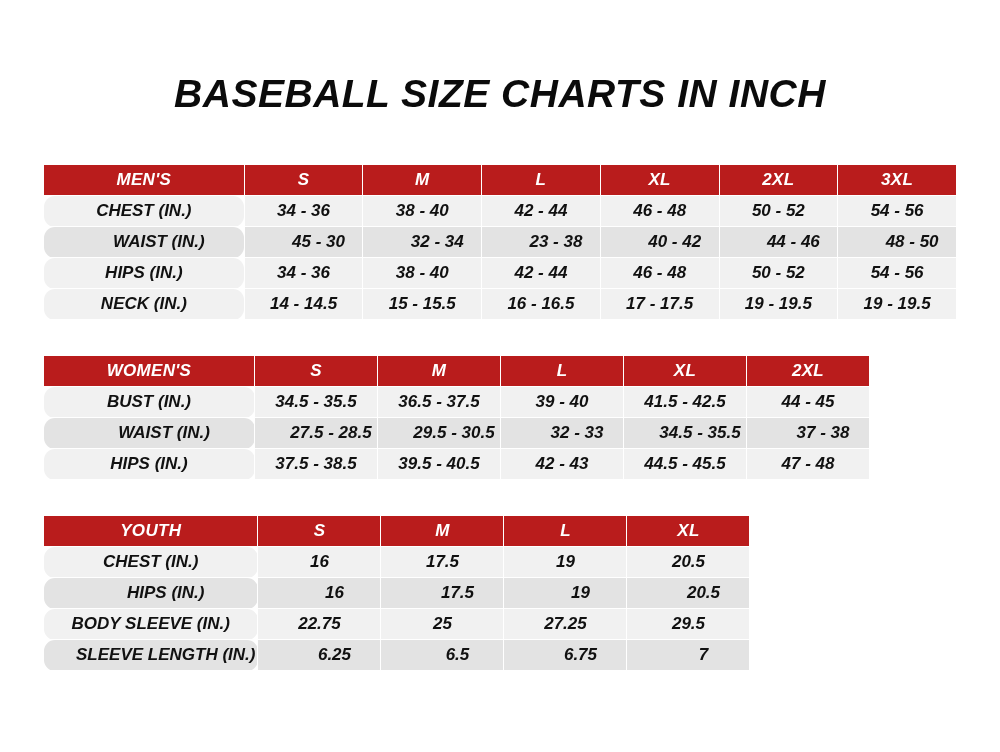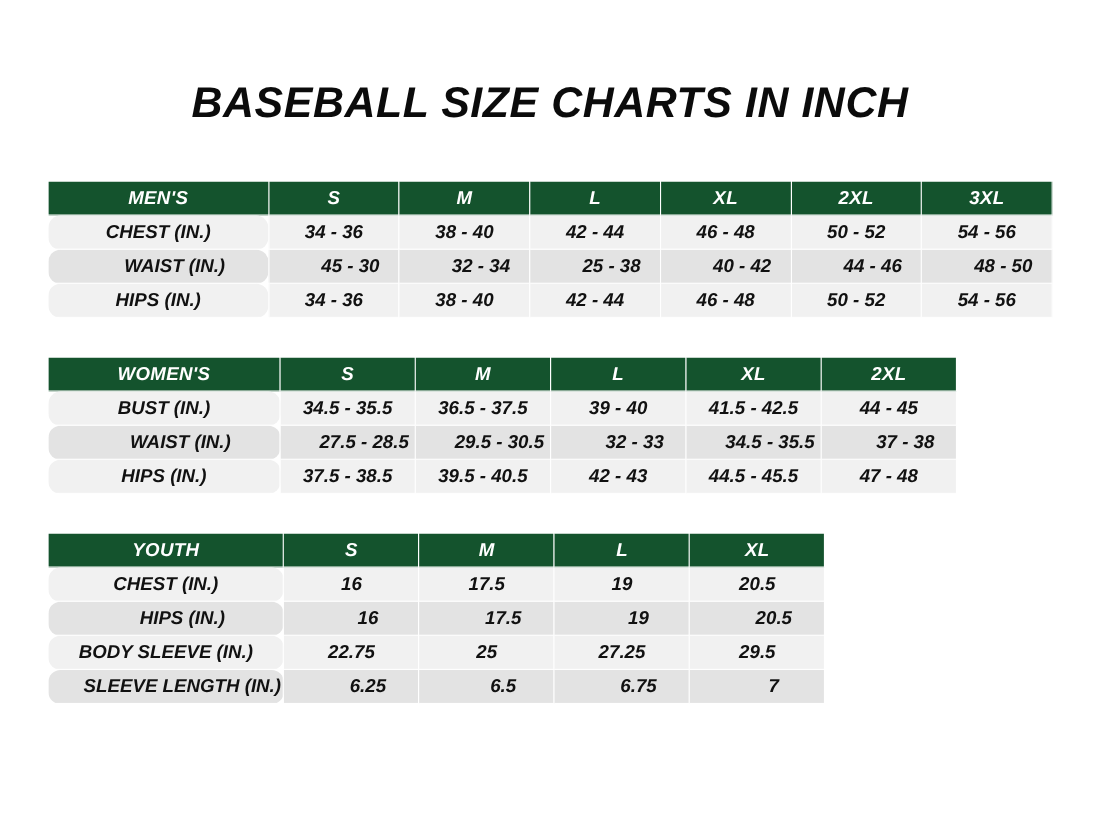--- a/index.html
+++ b/index.html
@@ -52,21 +52,21 @@
     font-size: 17px;
     height: 31px;
     padding: 0 2px;
     box-sizing: border-box;
     background: #f1f1f1;
     color: #111111;
     white-space: nowrap;
   }
 
   table.size-table thead th {
-    background: #14532d;
+    background: #b91c1c;
     color: #ffffff;
     font-size: 17px;
     letter-spacing: 0.3px;
     height: 31px;
   }
 
   table.size-table tbody tr.alt td {
     background: #e3e3e3;
     padding-left: 32px;
   }
@@ -127,34 +127,43 @@
           <td>38 - 40</td>
           <td>42 - 44</td>
           <td>46 - 48</td>
           <td>50 - 52</td>
           <td>54 - 56</td>
         </tr>
         <tr class="alt">
           <td class="rowlabel">WAIST (IN.)</td>
           <td>45 - 30</td>
           <td>32 - 34</td>
-          <td>25 - 38</td>
+          <td>23 - 38</td>
           <td>40 - 42</td>
           <td>44 - 46</td>
           <td>48 - 50</td>
         </tr>
         <tr>
           <td class="rowlabel">HIPS (IN.)</td>
           <td>34 - 36</td>
           <td>38 - 40</td>
           <td>42 - 44</td>
           <td>46 - 48</td>
           <td>50 - 52</td>
           <td>54 - 56</td>
         </tr>
+        <tr>
+          <td class="rowlabel">NECK (IN.)</td>
+          <td>14 - 14.5</td>
+          <td>15 - 15.5</td>
+          <td>16 - 16.5</td>
+          <td>17 - 17.5</td>
+          <td>19 - 19.5</td>
+          <td>19 - 19.5</td>
+        </tr>
       </tbody>
     </table>
 
     <table class="size-table" id="women-table">
       <colgroup>
         <col class="label">
         <col class="data">
           <col class="data">
           <col class="data">
           <col class="data">

